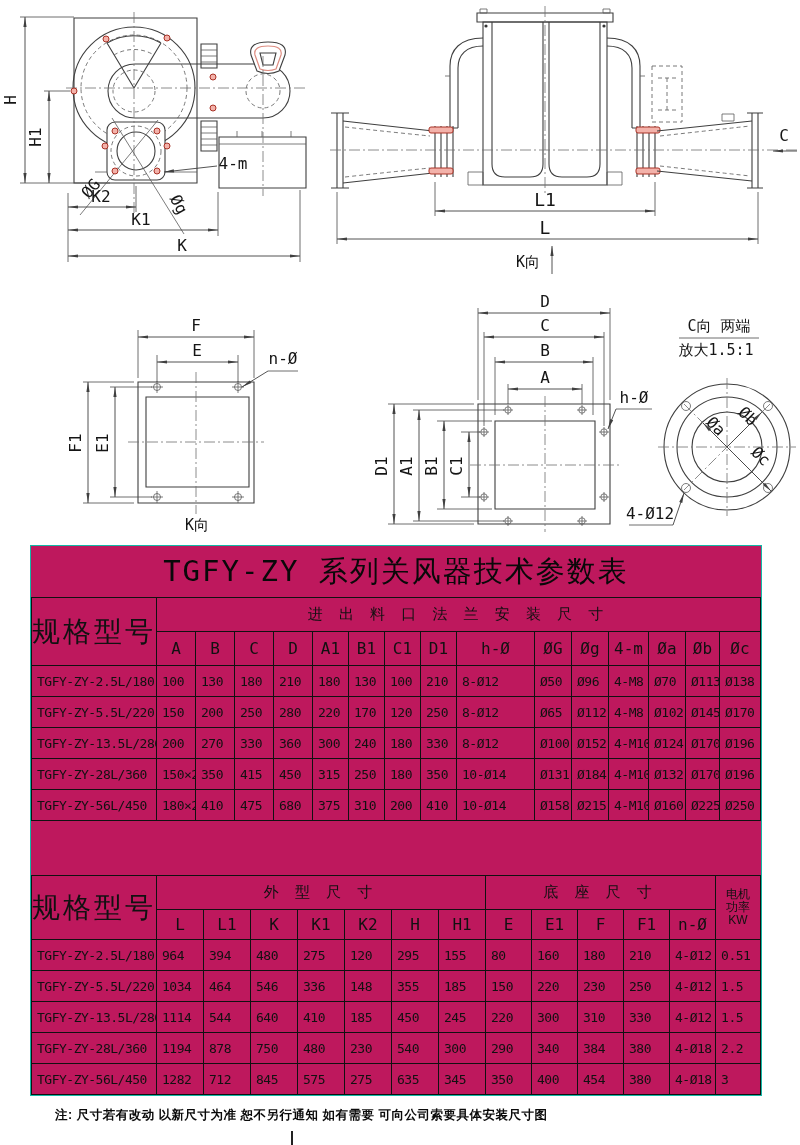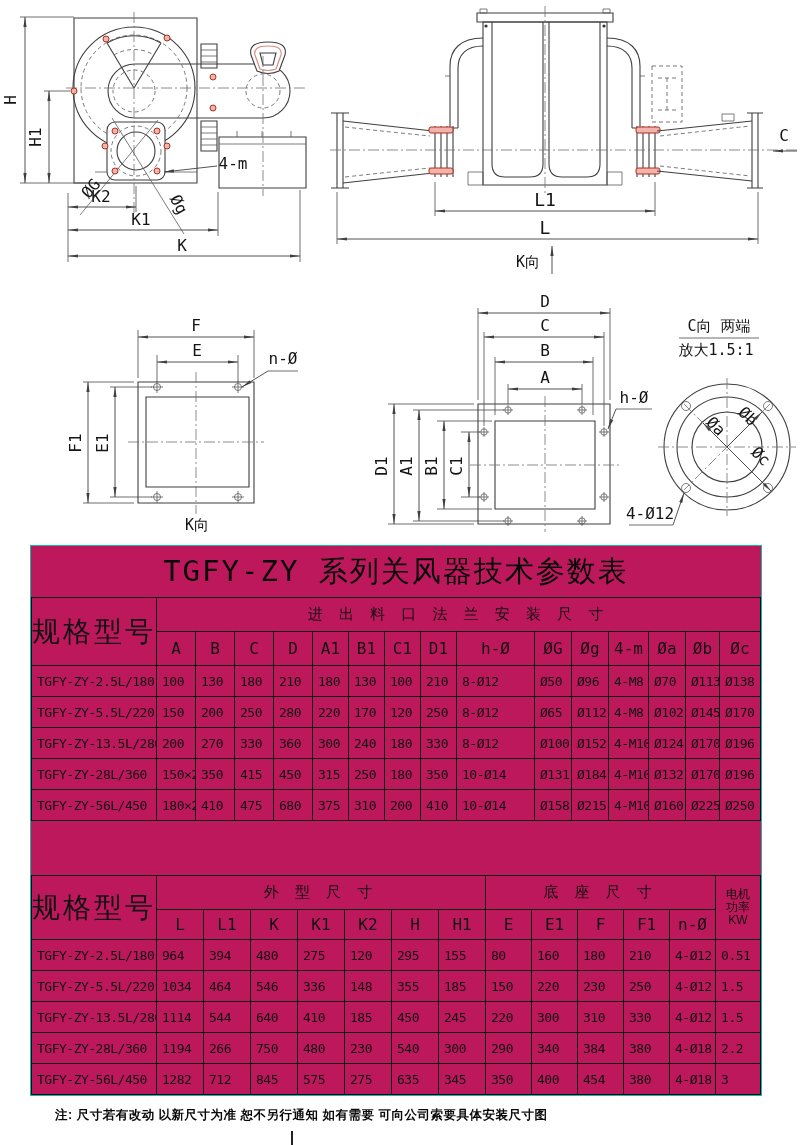--- a/index.html
+++ b/index.html
@@ -477,21 +477,21 @@
             <td>220</td>
             <td>300</td>
             <td>310</td>
             <td>330</td>
             <td>4-Ø12</td>
             <td class="kw">1.5</td>
           </tr>
           <tr>
             <td class="model">TGFY-ZY-28L/360</td>
             <td>1194</td>
-            <td>266</td>
+            <td>878</td>
             <td>750</td>
             <td>480</td>
             <td>230</td>
             <td>540</td>
             <td>300</td>
             <td>290</td>
             <td>340</td>
             <td>384</td>
             <td>380</td>
             <td>4-Ø18</td>

